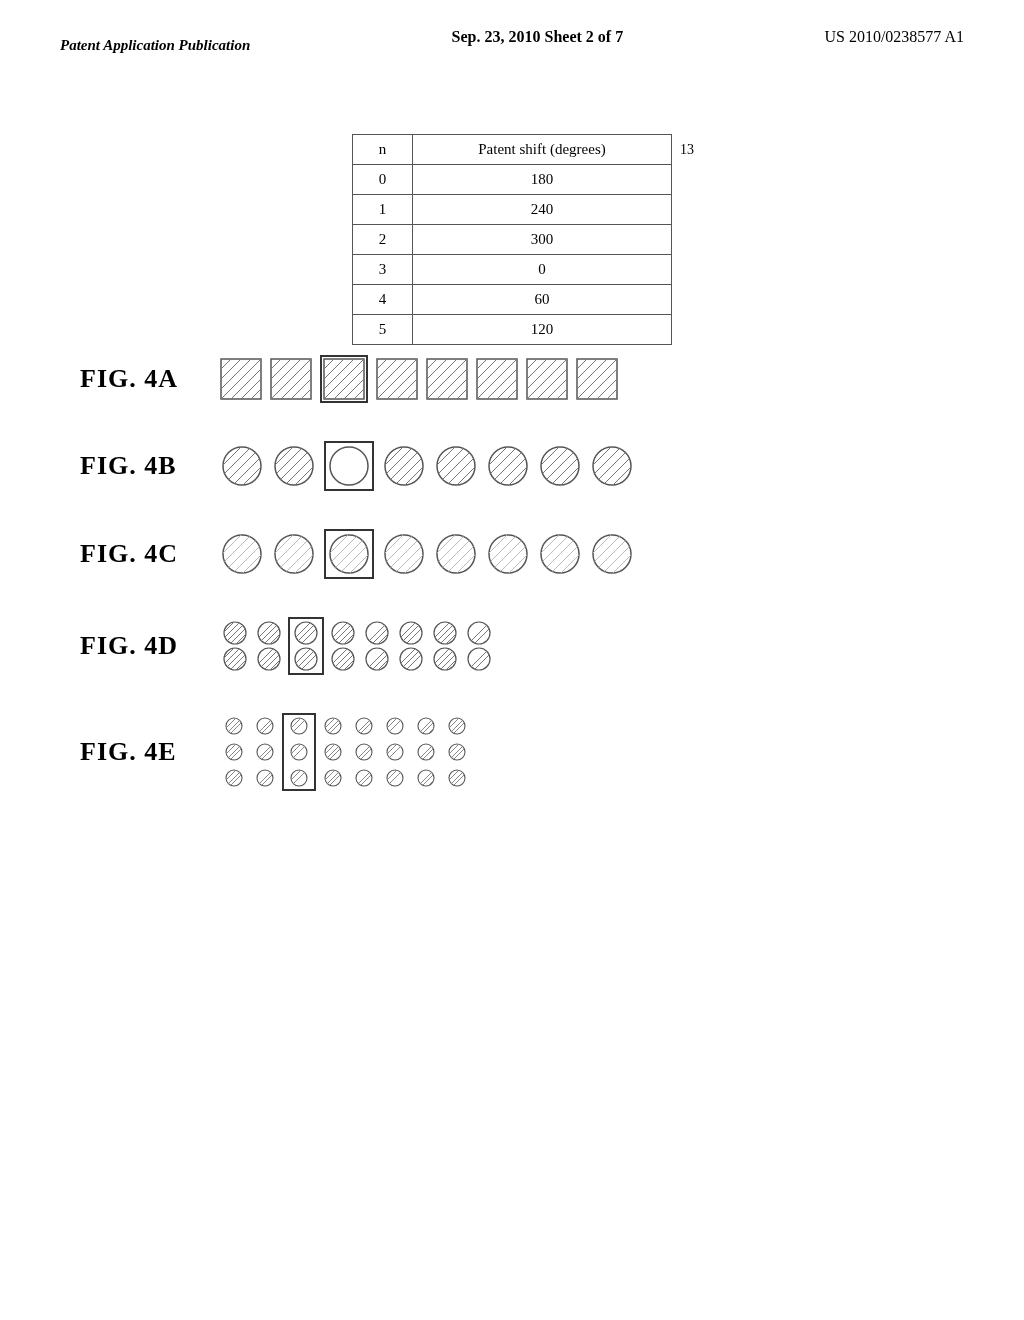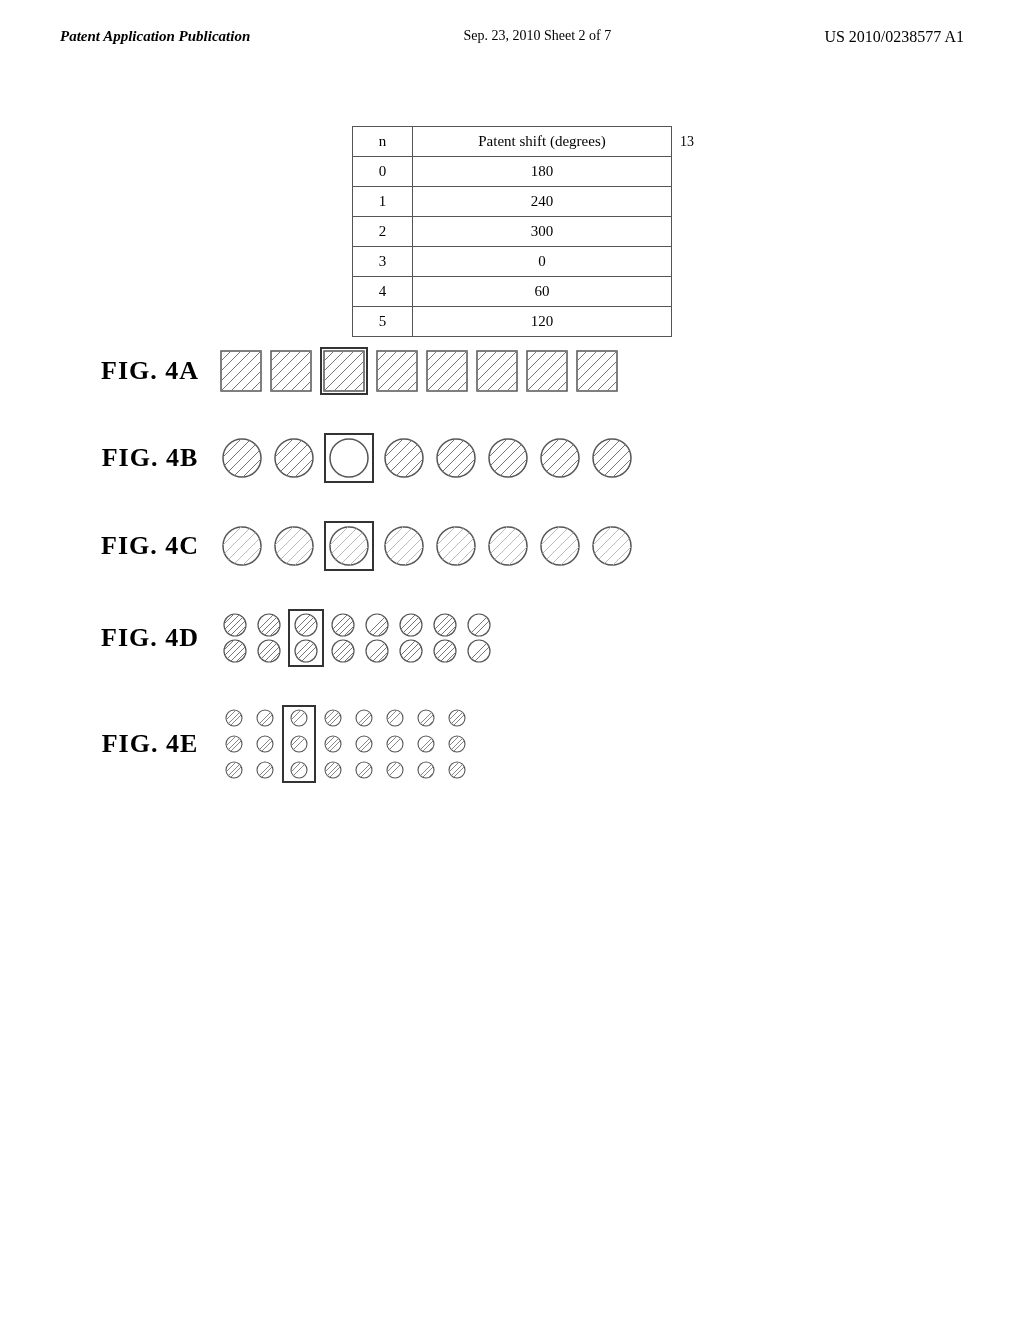--- a/index.html
+++ b/index.html
@@ -17,23 +17,25 @@
       display: flex;
       justify-content: space-between;
       align-items: flex-start;
       padding: 28px 60px 10px 60px;
       border-bottom: none;
     }
     .header-left {
       font-size: 15px;
       font-weight: bold;
       font-style: italic;
+      margin-top: 9px;
     }
     .header-center {
-      font-size: 14px;
+      font-size: 16px;
+      font-weight: bold;
     }
     .header-right {
       font-size: 16px;
     }
 
     
     .content {
       padding: 40px 60px;
     }
 
@@ -86,21 +88,20 @@
 
     
     .fig-rows {
       padding: 0 20px;
     }
 
     .fig-row {
       display: flex;
       align-items: center;
       margin-bottom: 38px;
-      text-align: center;
     }
 
     .fig-row-label {
       font-size: 26px;
       font-weight: bold;
       letter-spacing: 1px;
       width: 140px;
       flex-shrink: 0;
     }
 

